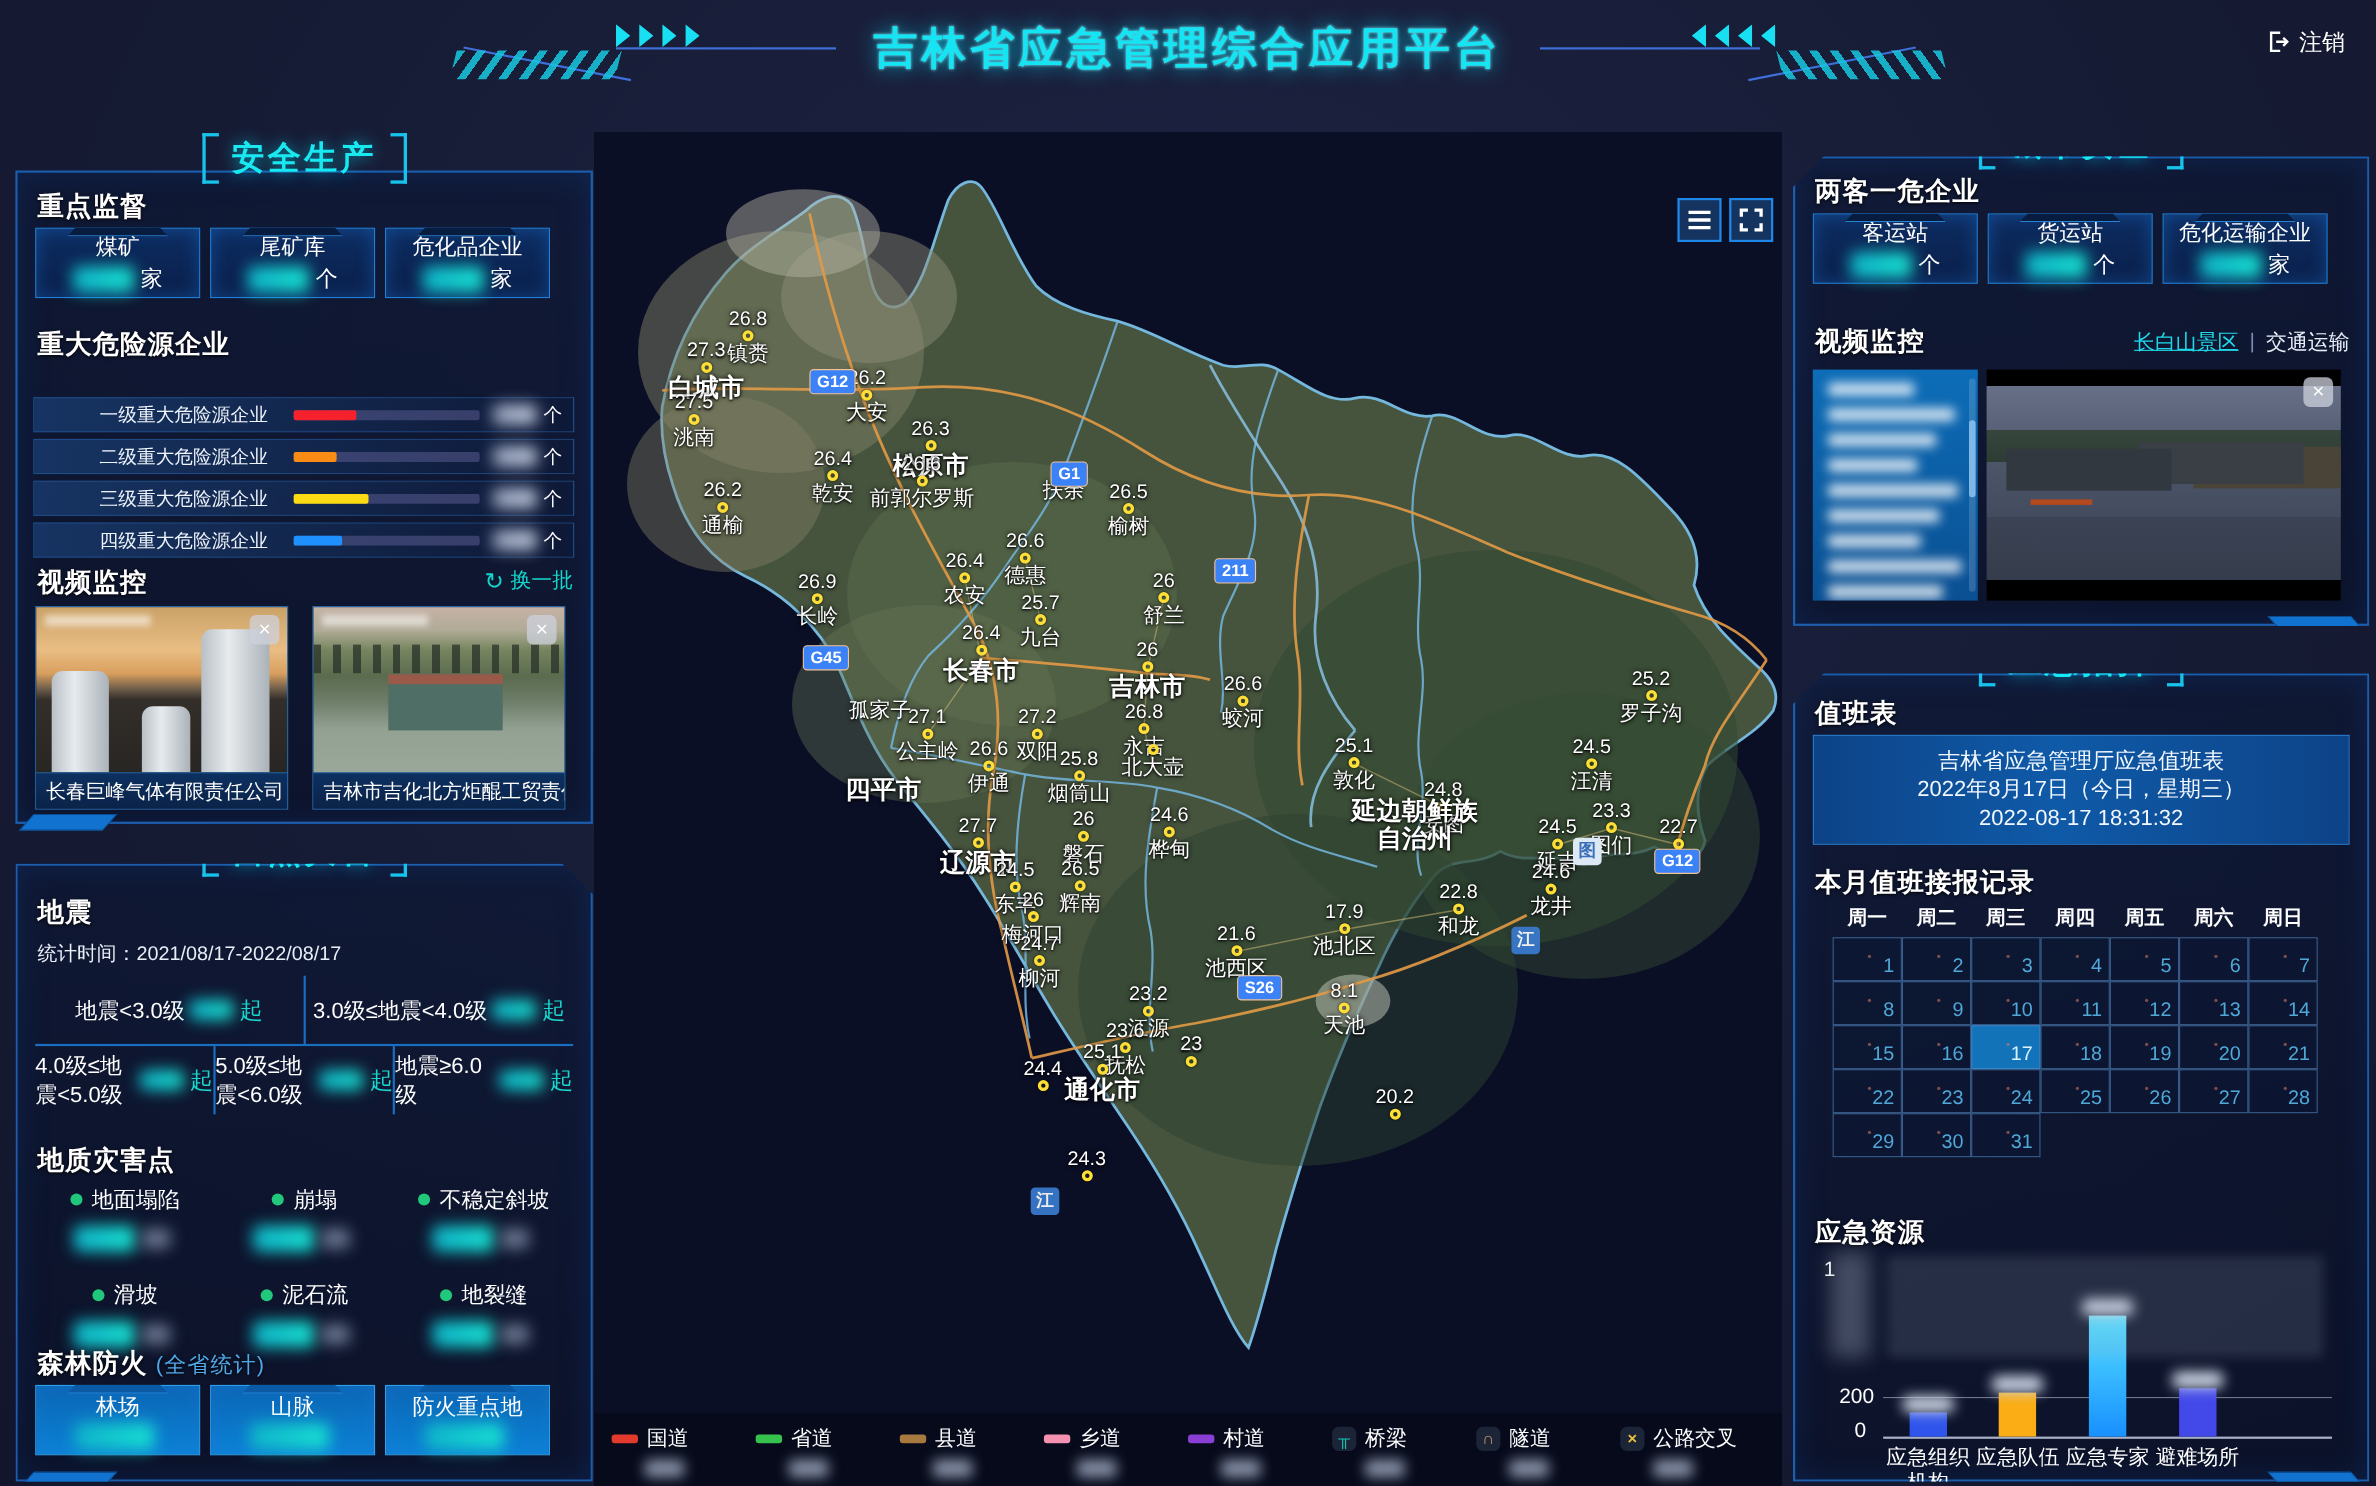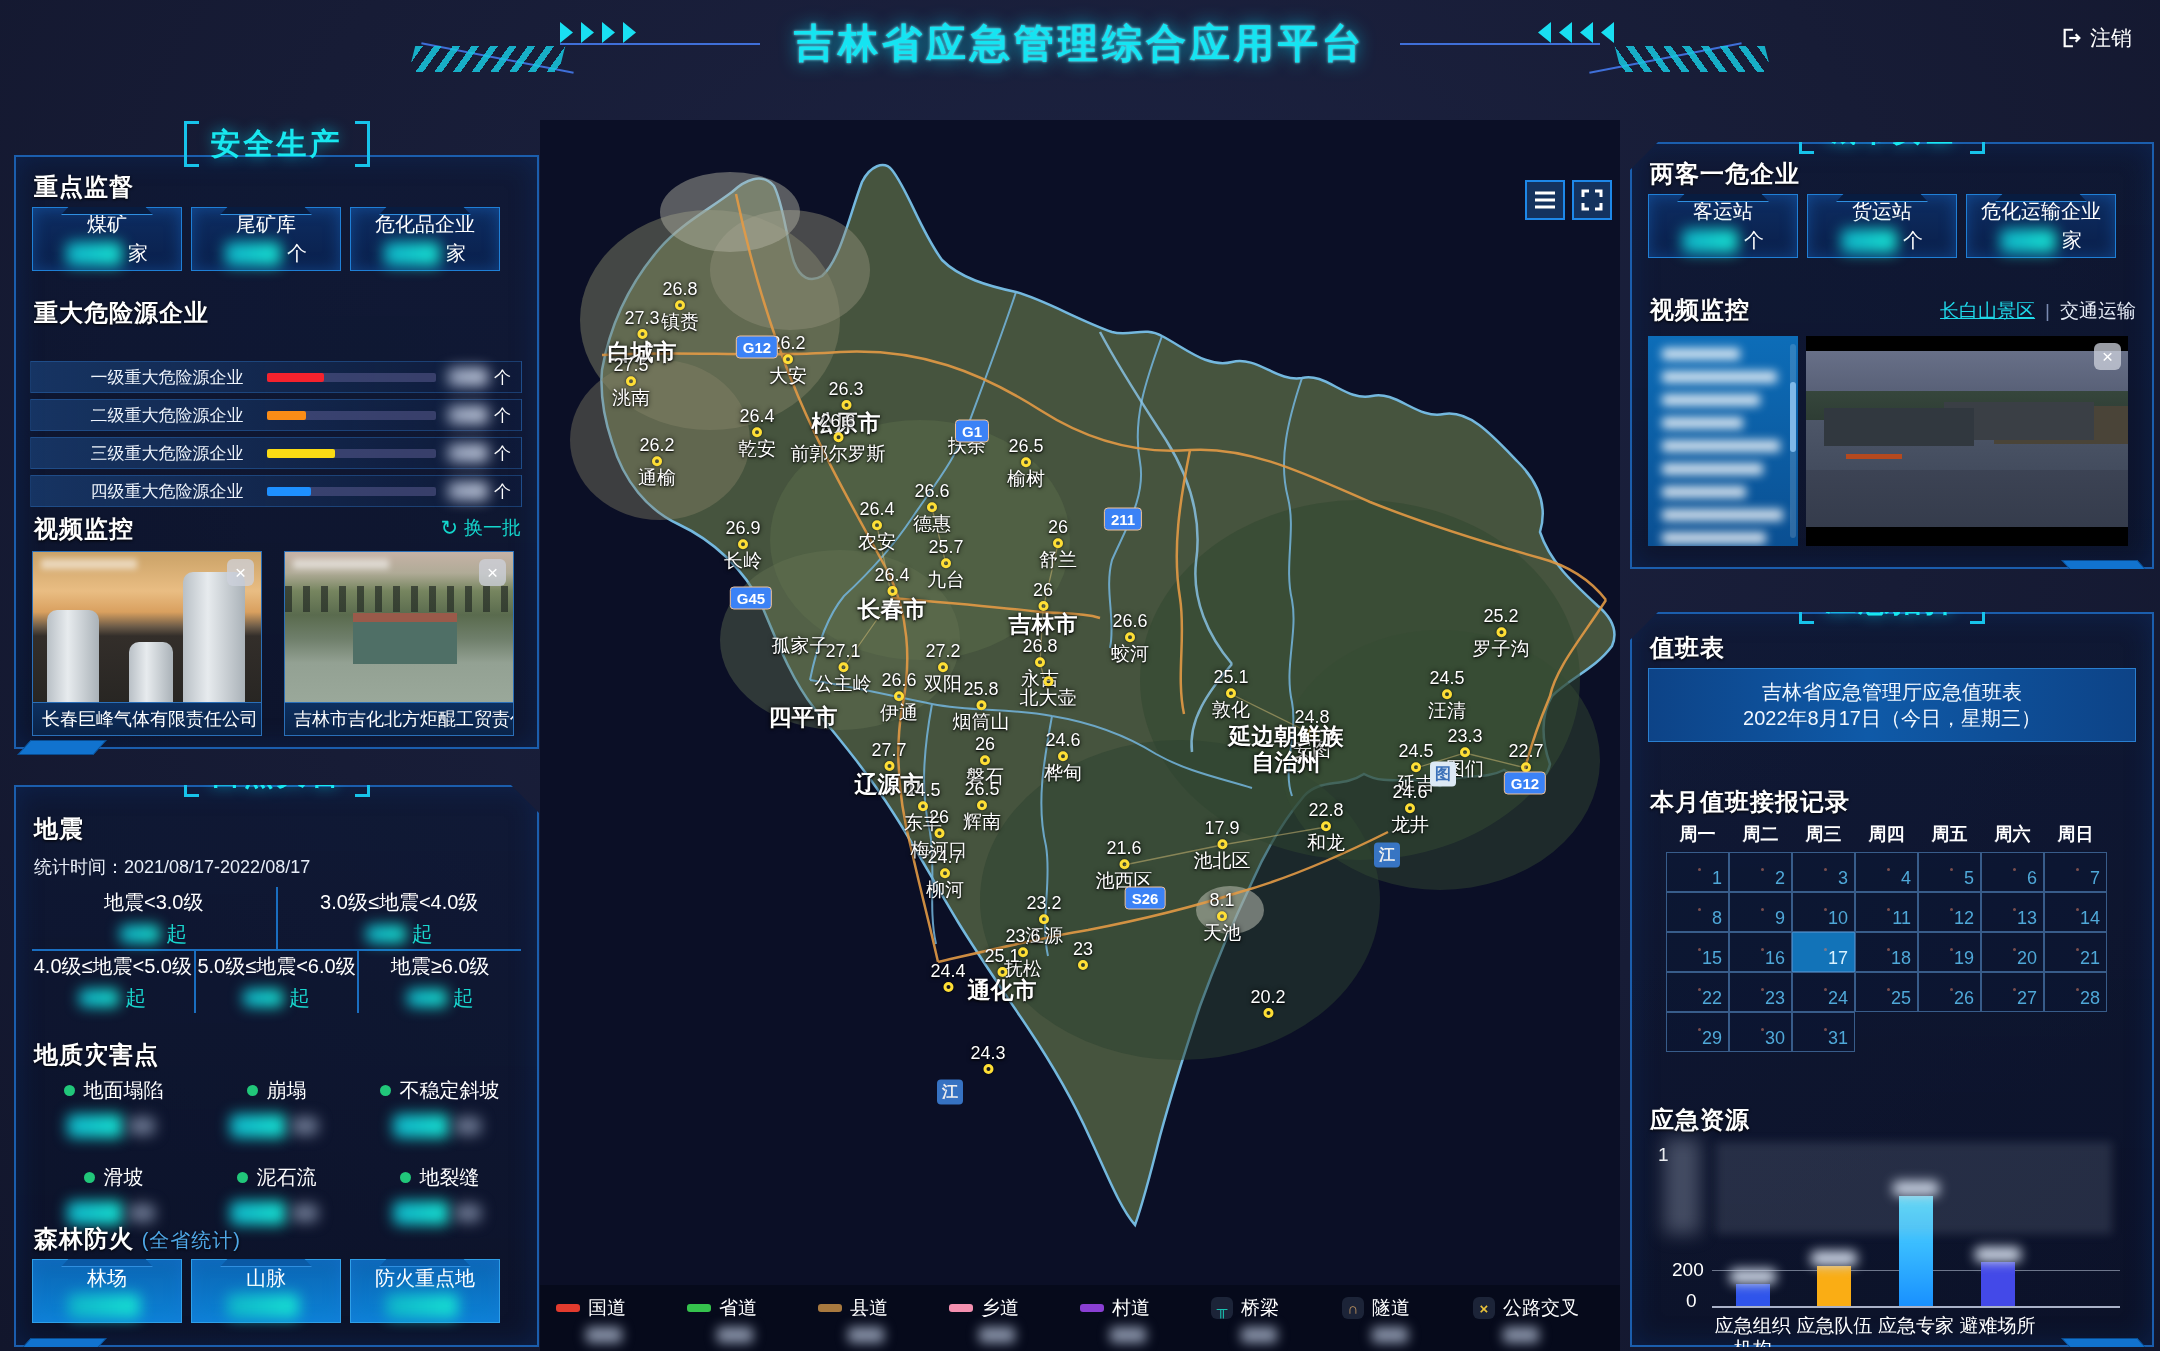--- a/index.html
+++ b/index.html
@@ -95,21 +95,21 @@
   .ts-blur{position:absolute;left:8px;top:7px;width:96px;height:10px;background:rgba(255,255,255,.55);filter:blur(3px);}
   .vclose{position:absolute;top:7px;right:7px;width:27px;height:27px;border:none;border-radius:6px;
     background:rgba(205,210,220,.75);color:#fff;font-size:19px;line-height:27px;text-align:center;
     padding:0;cursor:pointer;font-family:inherit;}
   .vcap{height:32px;background:linear-gradient(180deg,#0d3060,#0a2348);color:#fff;font-size:18px;
     line-height:32px;padding:0 9px;white-space:nowrap;overflow:hidden;border-top:1px solid #2a6fb8;}
   .refresh{position:absolute;right:16px;display:flex;gap:6px;align-items:center;color:#14d6cc;font-size:19px;cursor:pointer;}
   .refresh .ic{font-size:21px;}
   
   .eq-row{display:flex;}
-  .eq-cell{flex:1;height:62px;display:flex;flex-direction:column;align-items:center;justify-content:center;gap:4px;}
+  .eq-cell{flex:1;height:62px;display:flex;flex-direction:row;align-items:center;justify-content:center;gap:4px;}
   .eq-cell .lb{font-size:20px;color:#fff;}
   .eq-cell .vl{display:flex;align-items:center;}
   .eq-cell .un{color:#19d6ce;font-size:21px;}
   .eq-r1 .eq-cell:first-child{border-right:2px solid #1a6ec0;}
   .eq-r1{border-bottom:2px solid #1a6ec0;}
   .eq-r2 .eq-cell:nth-child(1),.eq-r2 .eq-cell:nth-child(2){border-right:2px solid #1a6ec0;}
   
   .geo-grid{display:grid;grid-template-columns:1fr 1fr 1fr;row-gap:26px;}
   .geo-item{display:flex;flex-direction:column;align-items:center;gap:10px;}
   .geo-h{display:flex;align-items:center;gap:9px;font-size:20px;color:#fff;}
@@ -894,20 +894,21 @@
   <section class="panel cut-tl" style="left:1630px;top:612px;width:520px;height:731px;">
     <div class="ptitle">
       <span class="bk bkl"></span>
       <span class="ptxt">应急指挥</span>
       <span class="bk bkr"></span>
     </div>
     <div class="h1 abs" style="left:18px;top:18px;">值班表</div>
     <div class="duty-card abs" style="left:16px;top:54px;width:488px;">
       <div>吉林省应急管理厅应急值班表</div>
       <div>2022年8月17日（今日，星期三）</div>
+      <div>2022-08-17 18:31:32</div>
     </div>
     <div class="h1 abs" style="left:18px;top:172px;">本月值班接报记录</div>
     <div class="cal-head abs" id="cal-head" style="left:34px;top:208px;">
         <div>周一</div>
         <div>周二</div>
         <div>周三</div>
         <div>周四</div>
         <div>周五</div>
         <div>周六</div>
         <div>周日</div>

